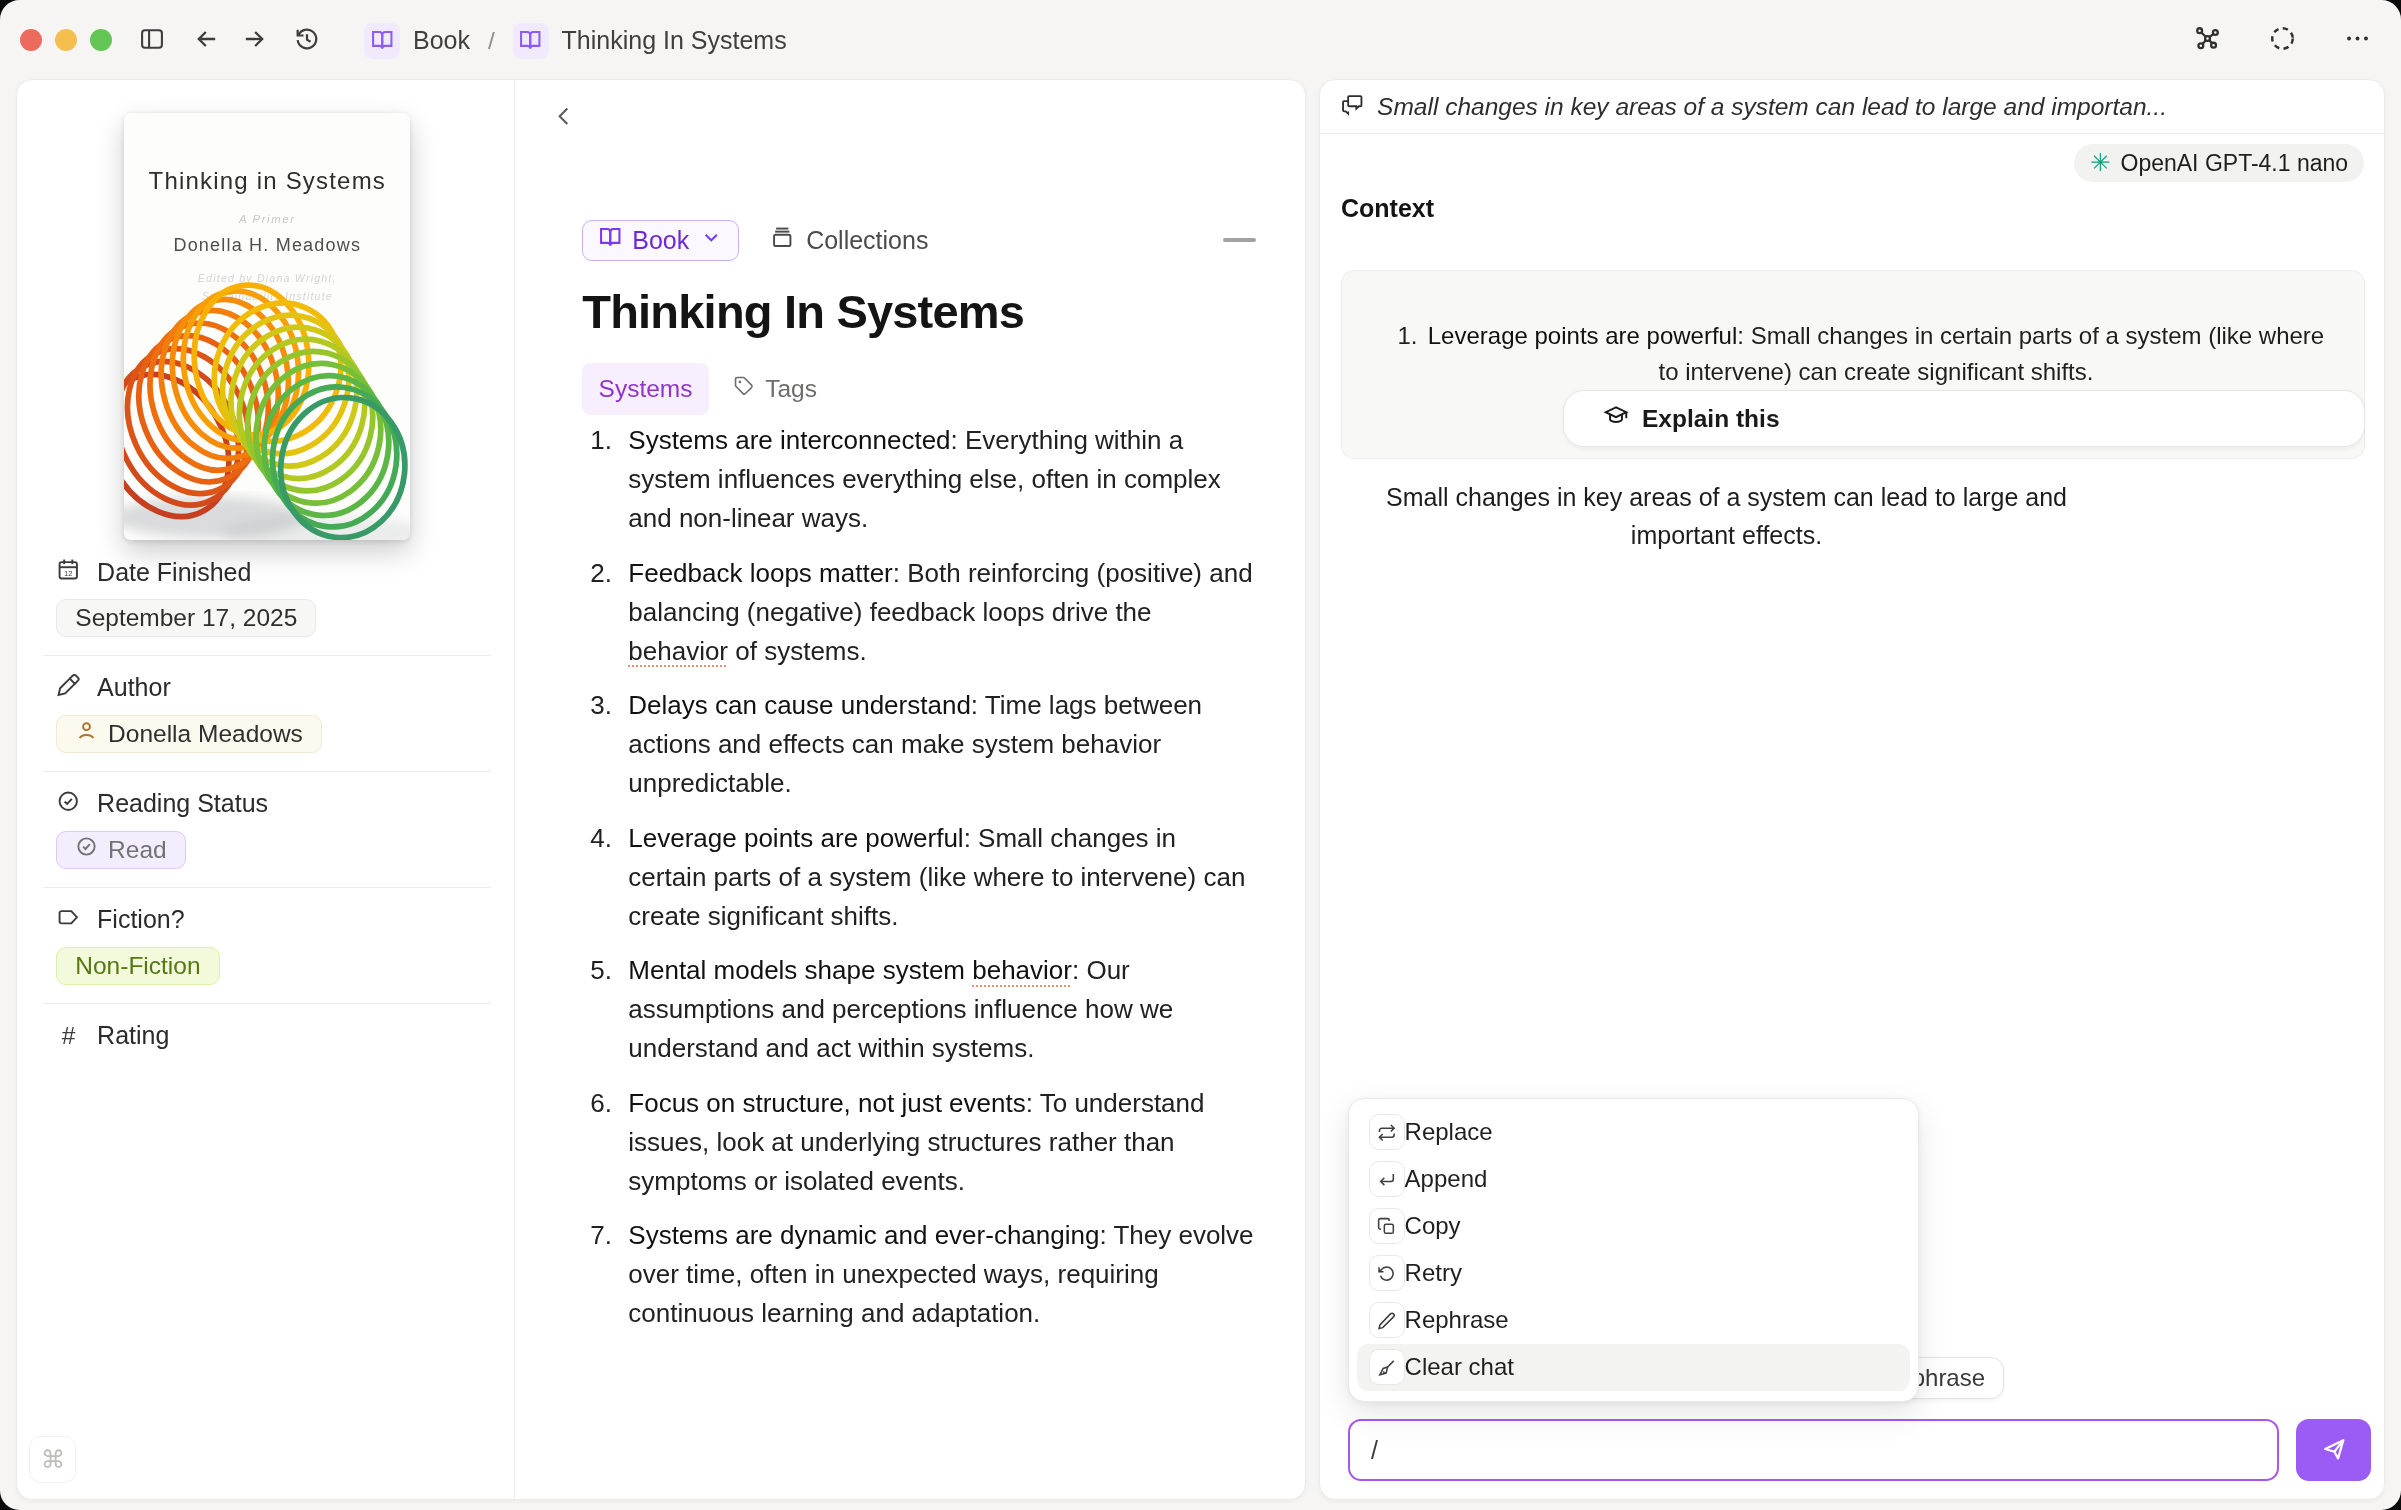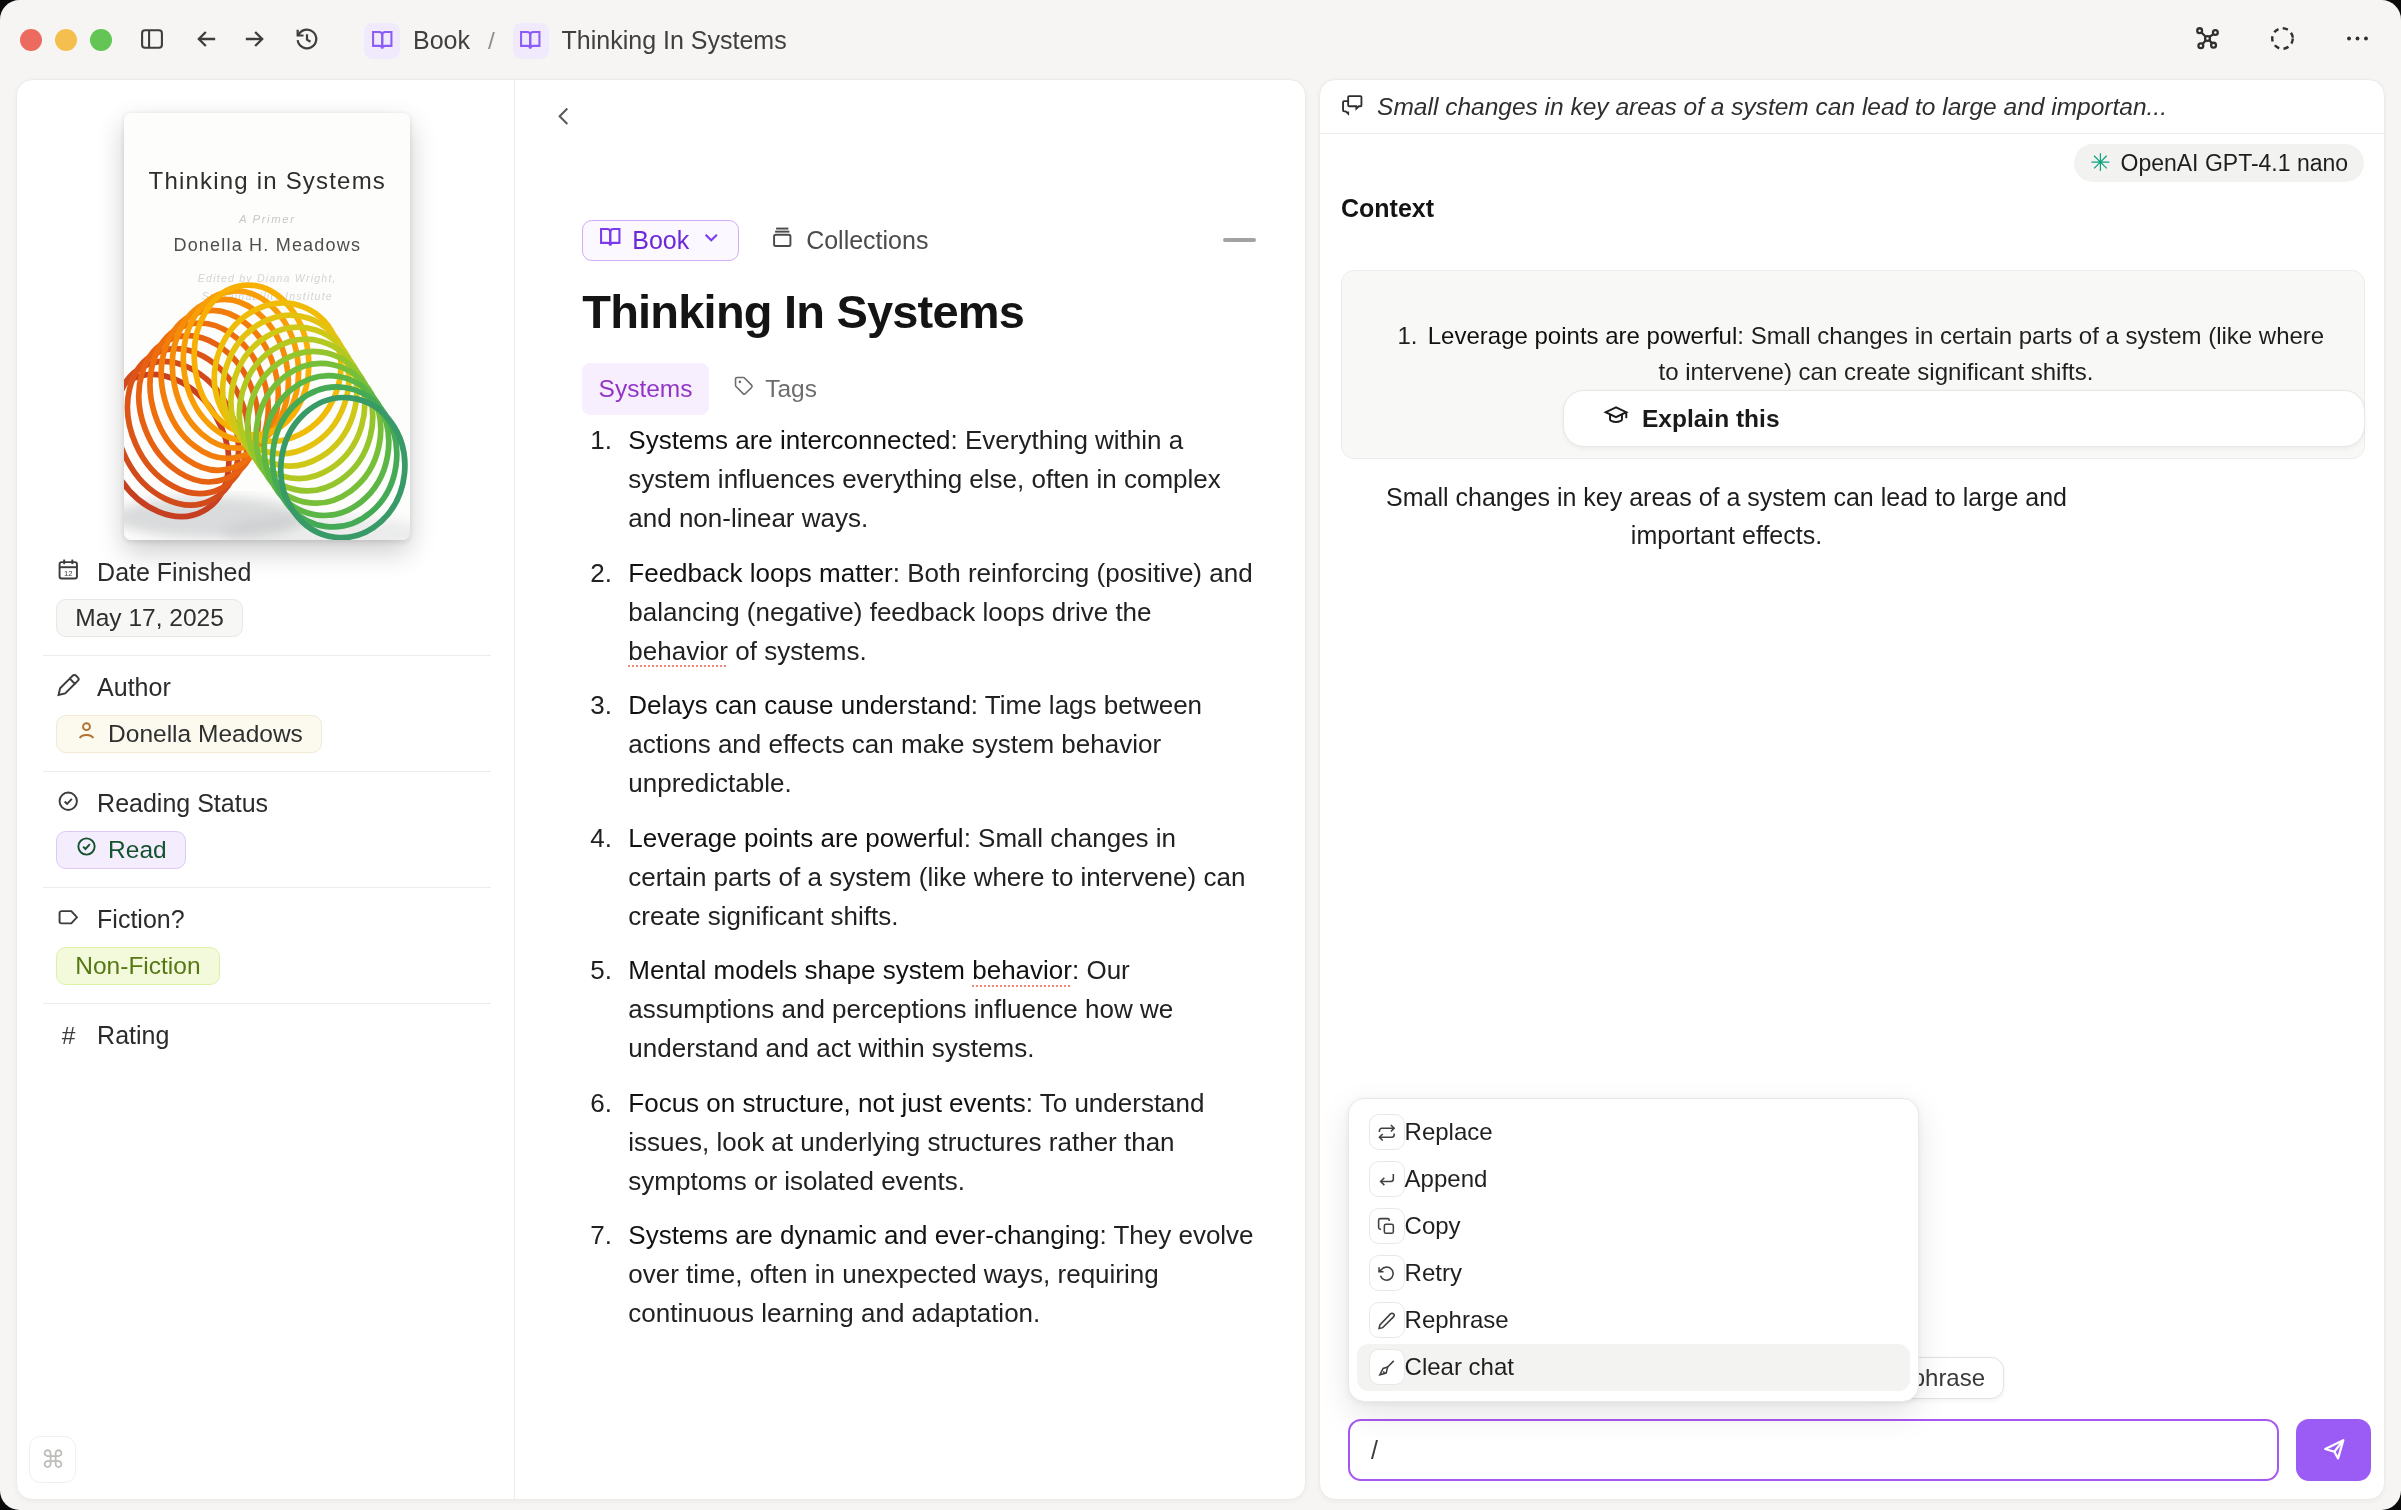--- a/index.html
+++ b/index.html
@@ -37,21 +37,21 @@
   .cover svg.slinky { position:absolute; left:0; bottom:-4.9px; }
 
   .side-fields { position:absolute; left:39px; top:478px; right:23px; }
   .f-label { display:flex; align-items:center; gap:16.3px; font-size:25px; color:#2b2b2b; height:28px; margin-bottom:13px; }
   .f-label svg { width:24.5px; height:24.5px; color:#3c3c3c; flex:0 0 auto; }
   .pill { display:inline-flex; align-items:center; gap:9.8px; height:38px; padding:0 18px; border-radius:9.8px; font-size:24.5px; margin-bottom:14.7px; }
   .pill svg { width:23px; height:23px; }
   .pill.gray  { background:#f7f7f6; border:0.8px solid #e7e7e5; color:#2f2f2f; }
   .pill.cream { background:#fcf9ee; border:0.8px solid #f0e9d4; color:#2f2f2f; }
   .pill.cream svg { color:#b0722e; }
-  .pill.purple{ background:#f4edfd; border:0.8px solid #ddc8f7; color:#14532d; }
+  .pill.purple{ background:#f4edfd; border:0.8px solid #ddc8f7; color:#737373; }
   .pill.green { background:#f907; background:#f2fadb; border:0.8px solid #dcf0a8; color:#567711; }
   .f-div { border:none; border-top:0.8px solid #ececea; margin:3.3px 0 18px -13px; }
   .cmd-btn { position:absolute; left:12.2px; top:1356px; width:47px; height:47px; border:0.8px solid #f0f0ee; border-radius:11.4px;
              display:flex; align-items:center; justify-content:center; font-size:24.5px; color:#bdbdba; background:#fff; }
 
   
   .mid { position:absolute; left:498px; top:0; right:0; height:100%; }
   .back-chev { position:absolute; left:31px; top:19.6px; width:36px; height:36px; display:flex; align-items:center; justify-content:center; color:#5a5a5a; }
   .back-chev svg { width:24.5px; height:24.5px; }
   .type-row { position:absolute; left:67px; top:140px; display:flex; align-items:center; gap:31px; }
@@ -240,21 +240,21 @@
           <span><svg viewBox="0 0 24 24" fill="none" stroke="currentColor" stroke-width="1.9" width="24.5" height="24.5" style="font-size:31px">
                 <rect x="3.5" y="5" width="17" height="16" rx="2"></rect>
                 <line x1="8" y1="2.5" x2="8" y2="7"></line>
                 <line x1="16" y1="2.5" x2="16" y2="7"></line>
                 <line x1="3.5" y1="10" x2="20.5" y2="10"></line>
                 <text x="12" y="18.5" font-size="7.5" text-anchor="middle" fill="currentColor" stroke="none" font-family="Liberation Sans,sans-serif">12</text>
               </svg></span>
           <span>Date Finished</span>
         </div>
         <div><span class="pill gray">
-              <span>May 17, 2025</span>
+              <span>September 17, 2025</span>
             </span></div>
         <hr class="f-div">
 
         <div class="f-label">
           <span><svg viewBox="0 0 24 24" fill="none" stroke="currentColor" stroke-width="1.9" width="24.5" height="24.5">
                 <path d="M13.5 5.5 18.5 10.5 9 20l-6.5 1.5L4 15z"></path>
                 <path d="M13.5 5.5l3-3c.8-.8 2.2-.8 3 0l2 2c.8.8.8 2.2 0 3l-3 3"></path>
               </svg></span>
           <span>Author</span>
         </div>

